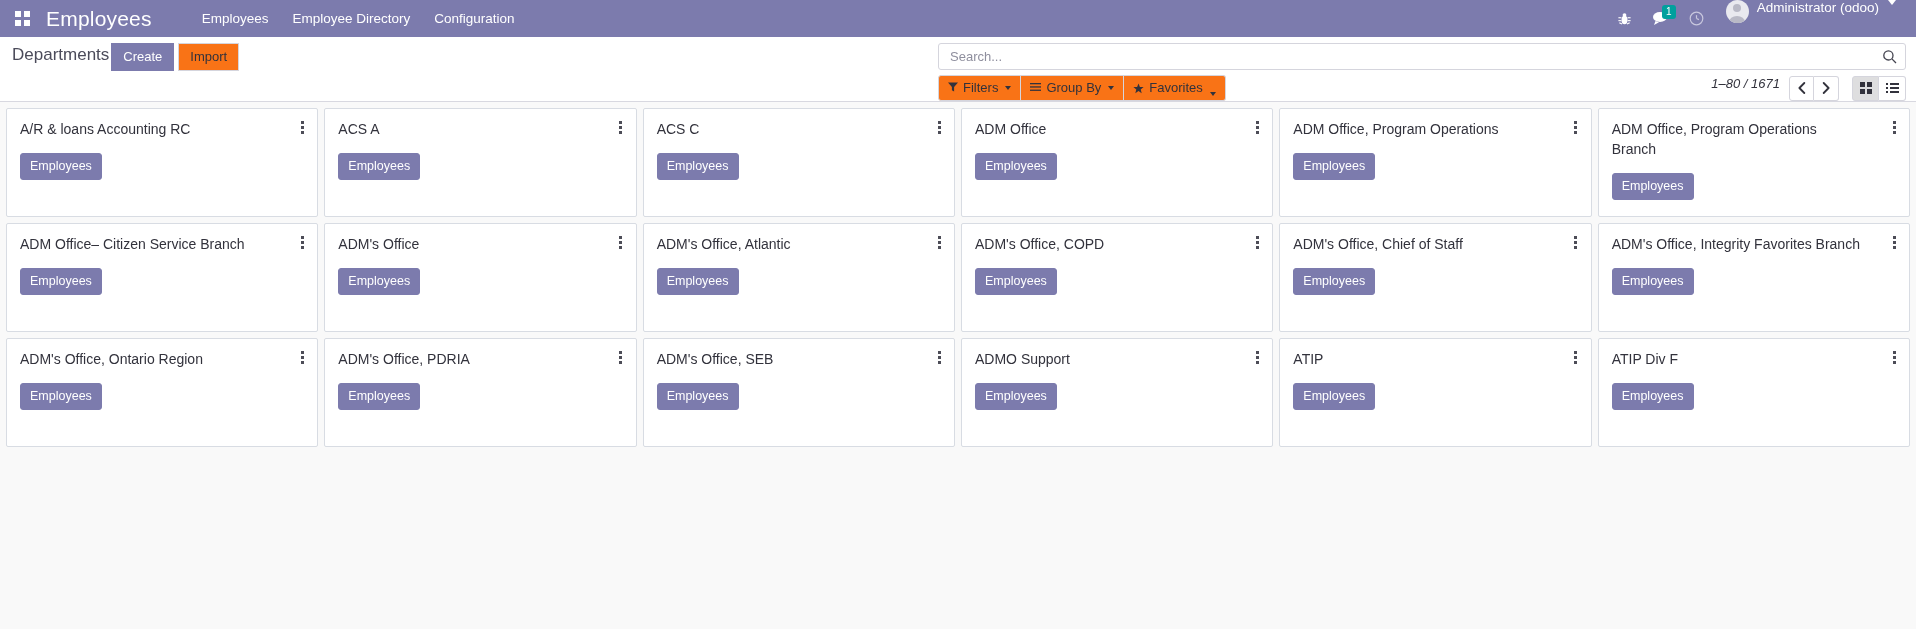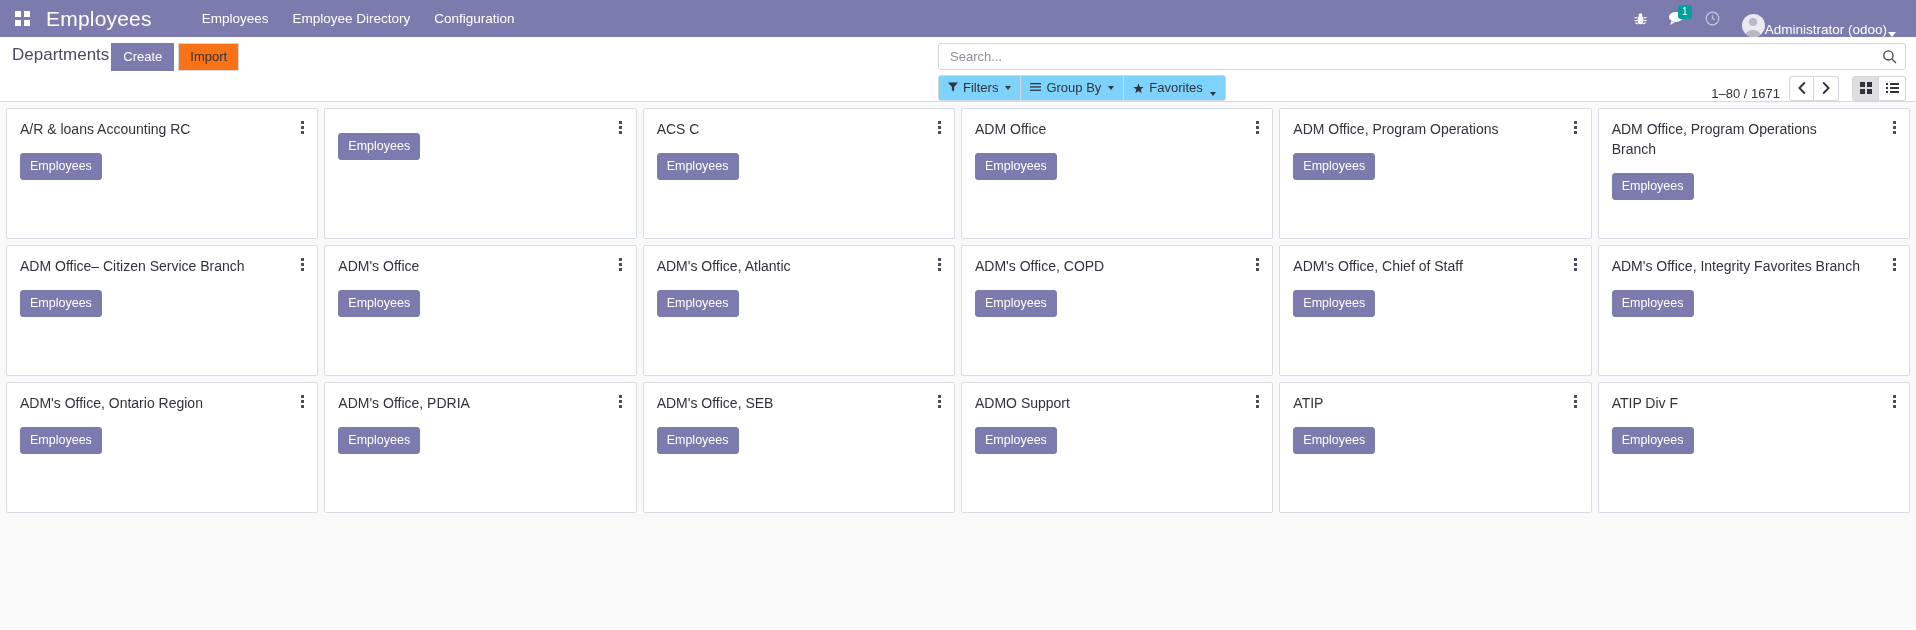--- a/index.html
+++ b/index.html
@@ -81,21 +81,22 @@
     line-height: 13px;
     min-width: 14px;
     height: 14px;
     border-radius: 3px;
     text-align: center;
     padding: 0 3px;
     font-weight: 400;
   }
   .user-menu {
     display: flex;
-    align-items: flex-end;
+    align-items: flex-start;
+    gap: 8px;
     padding: 0 8px 0 10px;
     height: 37px;
     cursor: pointer;
   }
   .avatar {
     width: 23px; height: 23px;
     border-radius: 50%;
     background: #e9e9ef;
     overflow: hidden;
     position: relative;
@@ -201,21 +202,21 @@
   .search-icon { color: #43434f; display: flex; align-items: center; cursor: pointer; }
 
   .cp-bottom {
     width: 100%;
     display: flex;
     align-items: center;
     margin-top: 5px;
   }
   .filter-group { display: flex; }
   .filter-btn {
-    background: #7dd3fc;
+    background: #f97316;
     border: 1px solid #d5d5dd;
     font-size: 13px;
     color: #32323c;
     padding: 3px 9px 4px;
     line-height: 17px;
     display: flex;
     align-items: center;
     gap: 5px;
     cursor: pointer;
     white-space: nowrap;
@@ -230,22 +231,23 @@
     width: 0; height: 0;
     border-left: 3.5px solid transparent;
     border-right: 3.5px solid transparent;
     border-top: 4.5px solid #32323c;
     margin-left: 2px;
   }
 
   .pager-zone {
     margin-left: auto;
     display: flex;
-    align-items: flex-end;
+    align-items: flex-start;
     gap: 9px;
+    font-style: italic;
   }
   .pager-count { font-size: 13px; color: #32323c; white-space: nowrap; }
   .pager-nav { display: flex; }
   .pager-nav button {
     background: #ffffff;
     border: 1px solid #d5d5dd;
     width: 25px; height: 25px;
     font-size: 12px;
     color: #32323c;
     cursor: pointer;
@@ -284,21 +286,21 @@
   }
   .kanban-grid {
     display: grid;
     grid-template-columns: repeat(6, 1fr);
     gap: 6px;
   }
   .kcard {
     background: #ffffff;
     border: 1px solid #d8dce3;
     border-radius: 2px;
-    height: 131px;
+    height: 109px;
     padding: 10px 29px 8px 13px;
     position: relative;
     cursor: pointer;
     overflow: hidden;
   }
   .kcard-title {
     font-size: 14px;
     color: #32323c;
     line-height: 20px;
     padding-right: 20px;
@@ -488,21 +490,21 @@
   </div>
 </div>
 
 <div class="kanban-view">
   <div class="kanban-grid" id="kanban-grid">
       <div class="kcard"><div class="kcard-title">A/R &amp; loans Accounting RC</div><div class="kcard-menu">
           <i></i>
           <i></i>
           <i></i>
         </div><button class="kbtn">Employees</button></div>
-      <div class="kcard"><div class="kcard-menu">
+      <div class="kcard"><div class="kcard-title">ACS A</div><div class="kcard-menu">
           <i></i>
           <i></i>
           <i></i>
         </div><button class="kbtn">Employees</button></div>
       <div class="kcard"><div class="kcard-title">ACS C</div><div class="kcard-menu">
           <i></i>
           <i></i>
           <i></i>
         </div><button class="kbtn">Employees</button></div>
       <div class="kcard"><div class="kcard-title">ADM Office</div><div class="kcard-menu">

